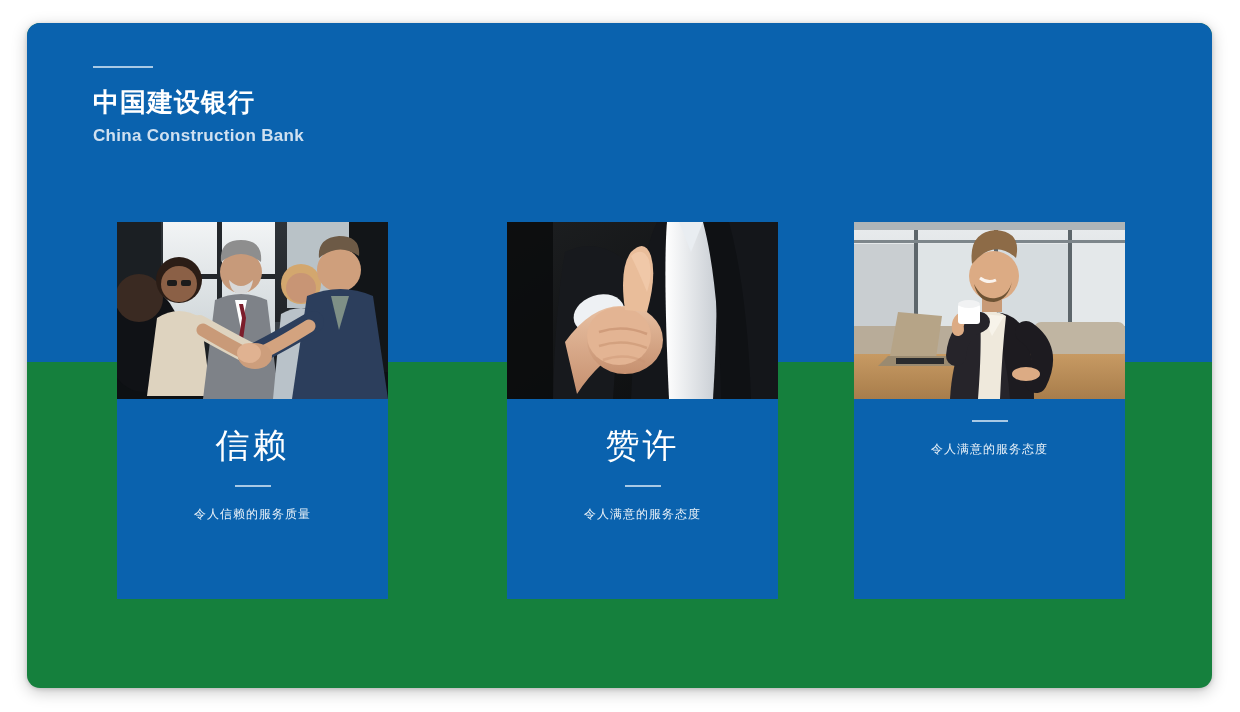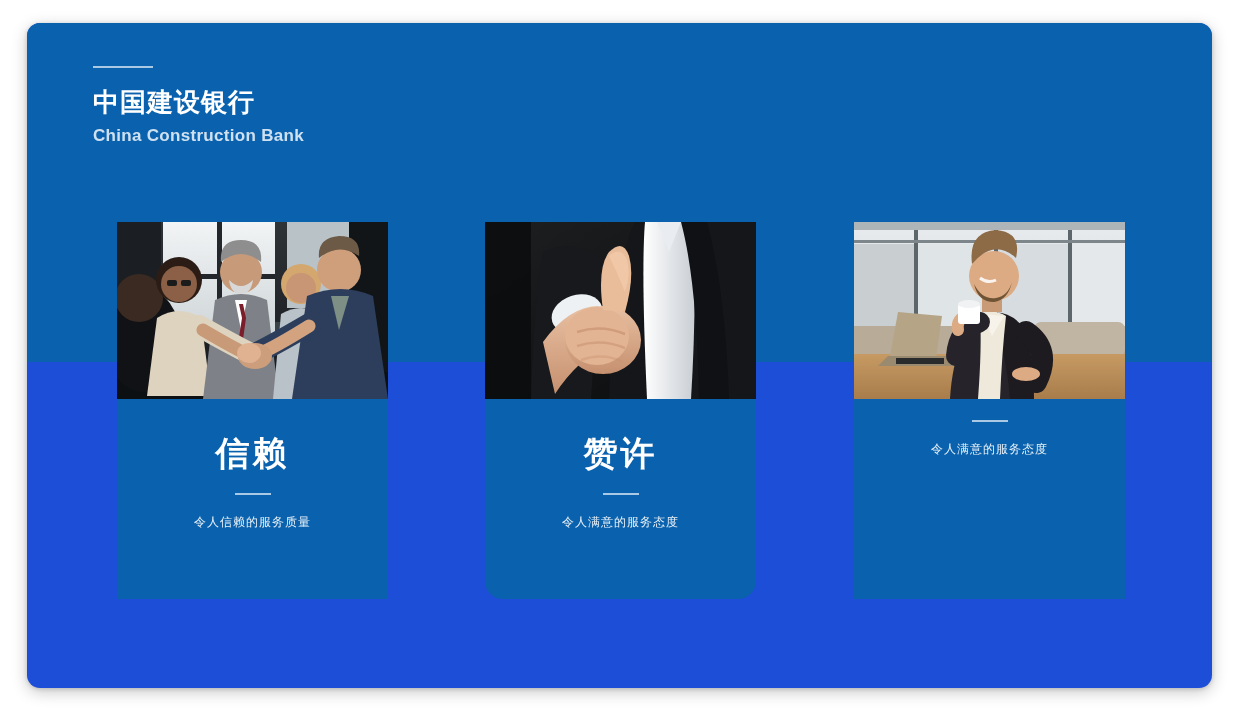--- a/index.html
+++ b/index.html
@@ -19,21 +19,21 @@
     background: #ffffff;
   }
 
   
   .slide {
     position: absolute;
     left: 27px;
     top: 23px;
     width: 1185px;
     height: 665px;
-    background: #1d4ed8;
+    background: #15803d;
     border-radius: 13px;
     overflow: hidden;
     box-shadow: 0 4px 16px rgba(0,0,0,0.22), 0 1px 4px rgba(0,0,0,0.16);
   }
 
   
   .blue-band {
     position: absolute;
     left: 0;
     top: 0;
@@ -81,21 +81,21 @@
     height: 665px;
   }
   .card {
     position: absolute;
     top: 199px;
     width: 271px;
     height: 377px;
     background: #0a62ae;
   }
   .card-1 { left: 90px; }
-  .card-2 { left: 458px; border-radius: 18px; }
+  .card-2 { left: 480px; }
   .card-3 { left: 827px; }
 
   .card-photo {
     position: absolute;
     left: 0;
     top: 0;
     width: 271px;
     height: 177px;
     overflow: hidden;
     background: #1b1b1b;
@@ -105,23 +105,23 @@
   .card-body {
     position: absolute;
     left: 0;
     top: 177px;
     width: 271px;
     height: 200px;
     text-align: center;
   }
   .card-title {
     margin: 0;
-    padding-top: 36px;
+    padding-top: 28px;
     font-size: 34px;
-    font-weight: bold;
+    font-weight: normal;
     color: #ffffff;
     letter-spacing: 3px;
     line-height: 1.1;
   }
   .card-rule {
     width: 36px;
     height: 2px;
     background: #a9c9e5;
     margin: 21px auto 0 auto;
   }

